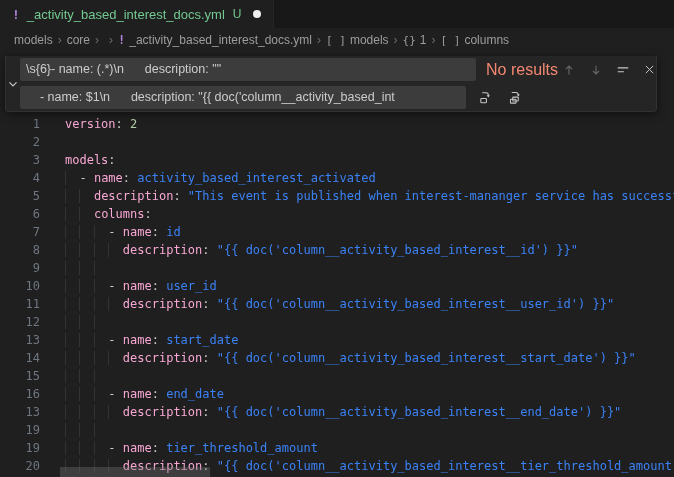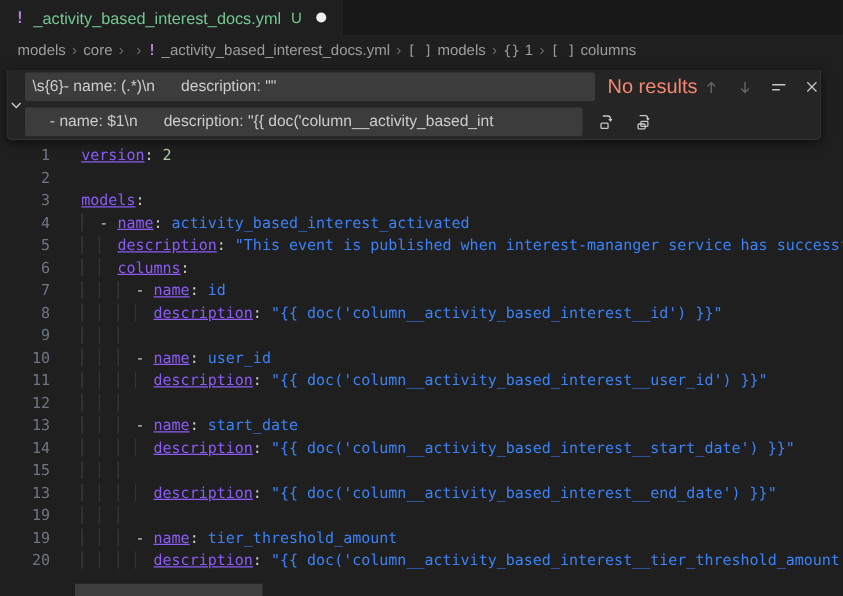--- a/index.html
+++ b/index.html
@@ -21,21 +21,21 @@
   .crumb .sep { color:#6e6e6e; margin:0 5px; font-size:12px; }
   .crumb .cic { margin-right:4px; font-family:"DejaVu Sans Mono",monospace; font-size:11px; color:#9d9d9d; }
   .crumb .cic.yaml { color:#b180d7; font-weight:bold; font-size:12px; }
 
   
   .editor { position:absolute; top:52px; left:0; right:0; bottom:0; background:#1f1f1f; overflow:hidden; }
   .code { padding-top:63px; }
   .row { display:flex; height:18px; line-height:18px; font-family:"DejaVu Sans Mono",monospace; font-size:12px; }
   .ln { width:40px; text-align:right; color:#6e7681; flex:none; user-select:none; }
   .cl { white-space:pre; margin-left:25px; color:#cccccc; }
-  .tk-k { color:#8b5cf6;text-decoration:underline; }
+  .tk-k { color:#f9a8d4; }
   .tk-p { color:#cccccc; }
   .tk-n { color:#b5cea8; }
   .tk-s { color:#3b82f6; }
   .ig { background:linear-gradient(90deg,#333333 0,#333333 1px,transparent 1px); }
   .hscroll { position:absolute; bottom:0; left:60px; width:150px; height:10px; background:rgba(121,121,121,0.35); }
 
   
   .findw { position:absolute; top:56px; left:5px; width:652px; height:56px; background:#252526;
            border:1px solid #313131; border-top:none; border-radius:0 0 4px 4px;
            box-shadow:0 2px 8px rgba(0,0,0,0.5); display:flex; z-index:5; }
@@ -163,20 +163,24 @@
       </div>
       <div class="row">
         <span class="ln">14</span>
         <span class="cl"><span class="ig">  </span><span class="ig">  </span><span class="ig">  </span><span class="ig">  </span><span class="tk-k">description</span><span class="tk-p">: </span><span class="tk-s">"{{ doc('column__activity_based_interest__start_date') }}"</span></span>
       </div>
       <div class="row">
         <span class="ln">15</span>
         <span class="cl"><span class="ig">  </span><span class="ig">  </span><span class="ig">  </span></span>
       </div>
       <div class="row">
+        <span class="ln">16</span>
+        <span class="cl"><span class="ig">  </span><span class="ig">  </span><span class="ig">  </span><span class="tk-p">- </span><span class="tk-k">name</span><span class="tk-p">: </span><span class="tk-s">end_date</span></span>
+      </div>
+      <div class="row">
         <span class="ln">13</span>
         <span class="cl"><span class="ig">  </span><span class="ig">  </span><span class="ig">  </span><span class="ig">  </span><span class="tk-k">description</span><span class="tk-p">: </span><span class="tk-s">"{{ doc('column__activity_based_interest__end_date') }}"</span></span>
       </div>
       <div class="row">
         <span class="ln">19</span>
         <span class="cl"><span class="ig">  </span><span class="ig">  </span><span class="ig">  </span></span>
       </div>
       <div class="row">
         <span class="ln">19</span>
         <span class="cl"><span class="ig">  </span><span class="ig">  </span><span class="ig">  </span><span class="tk-p">- </span><span class="tk-k">name</span><span class="tk-p">: </span><span class="tk-s">tier_threshold_amount</span></span>

